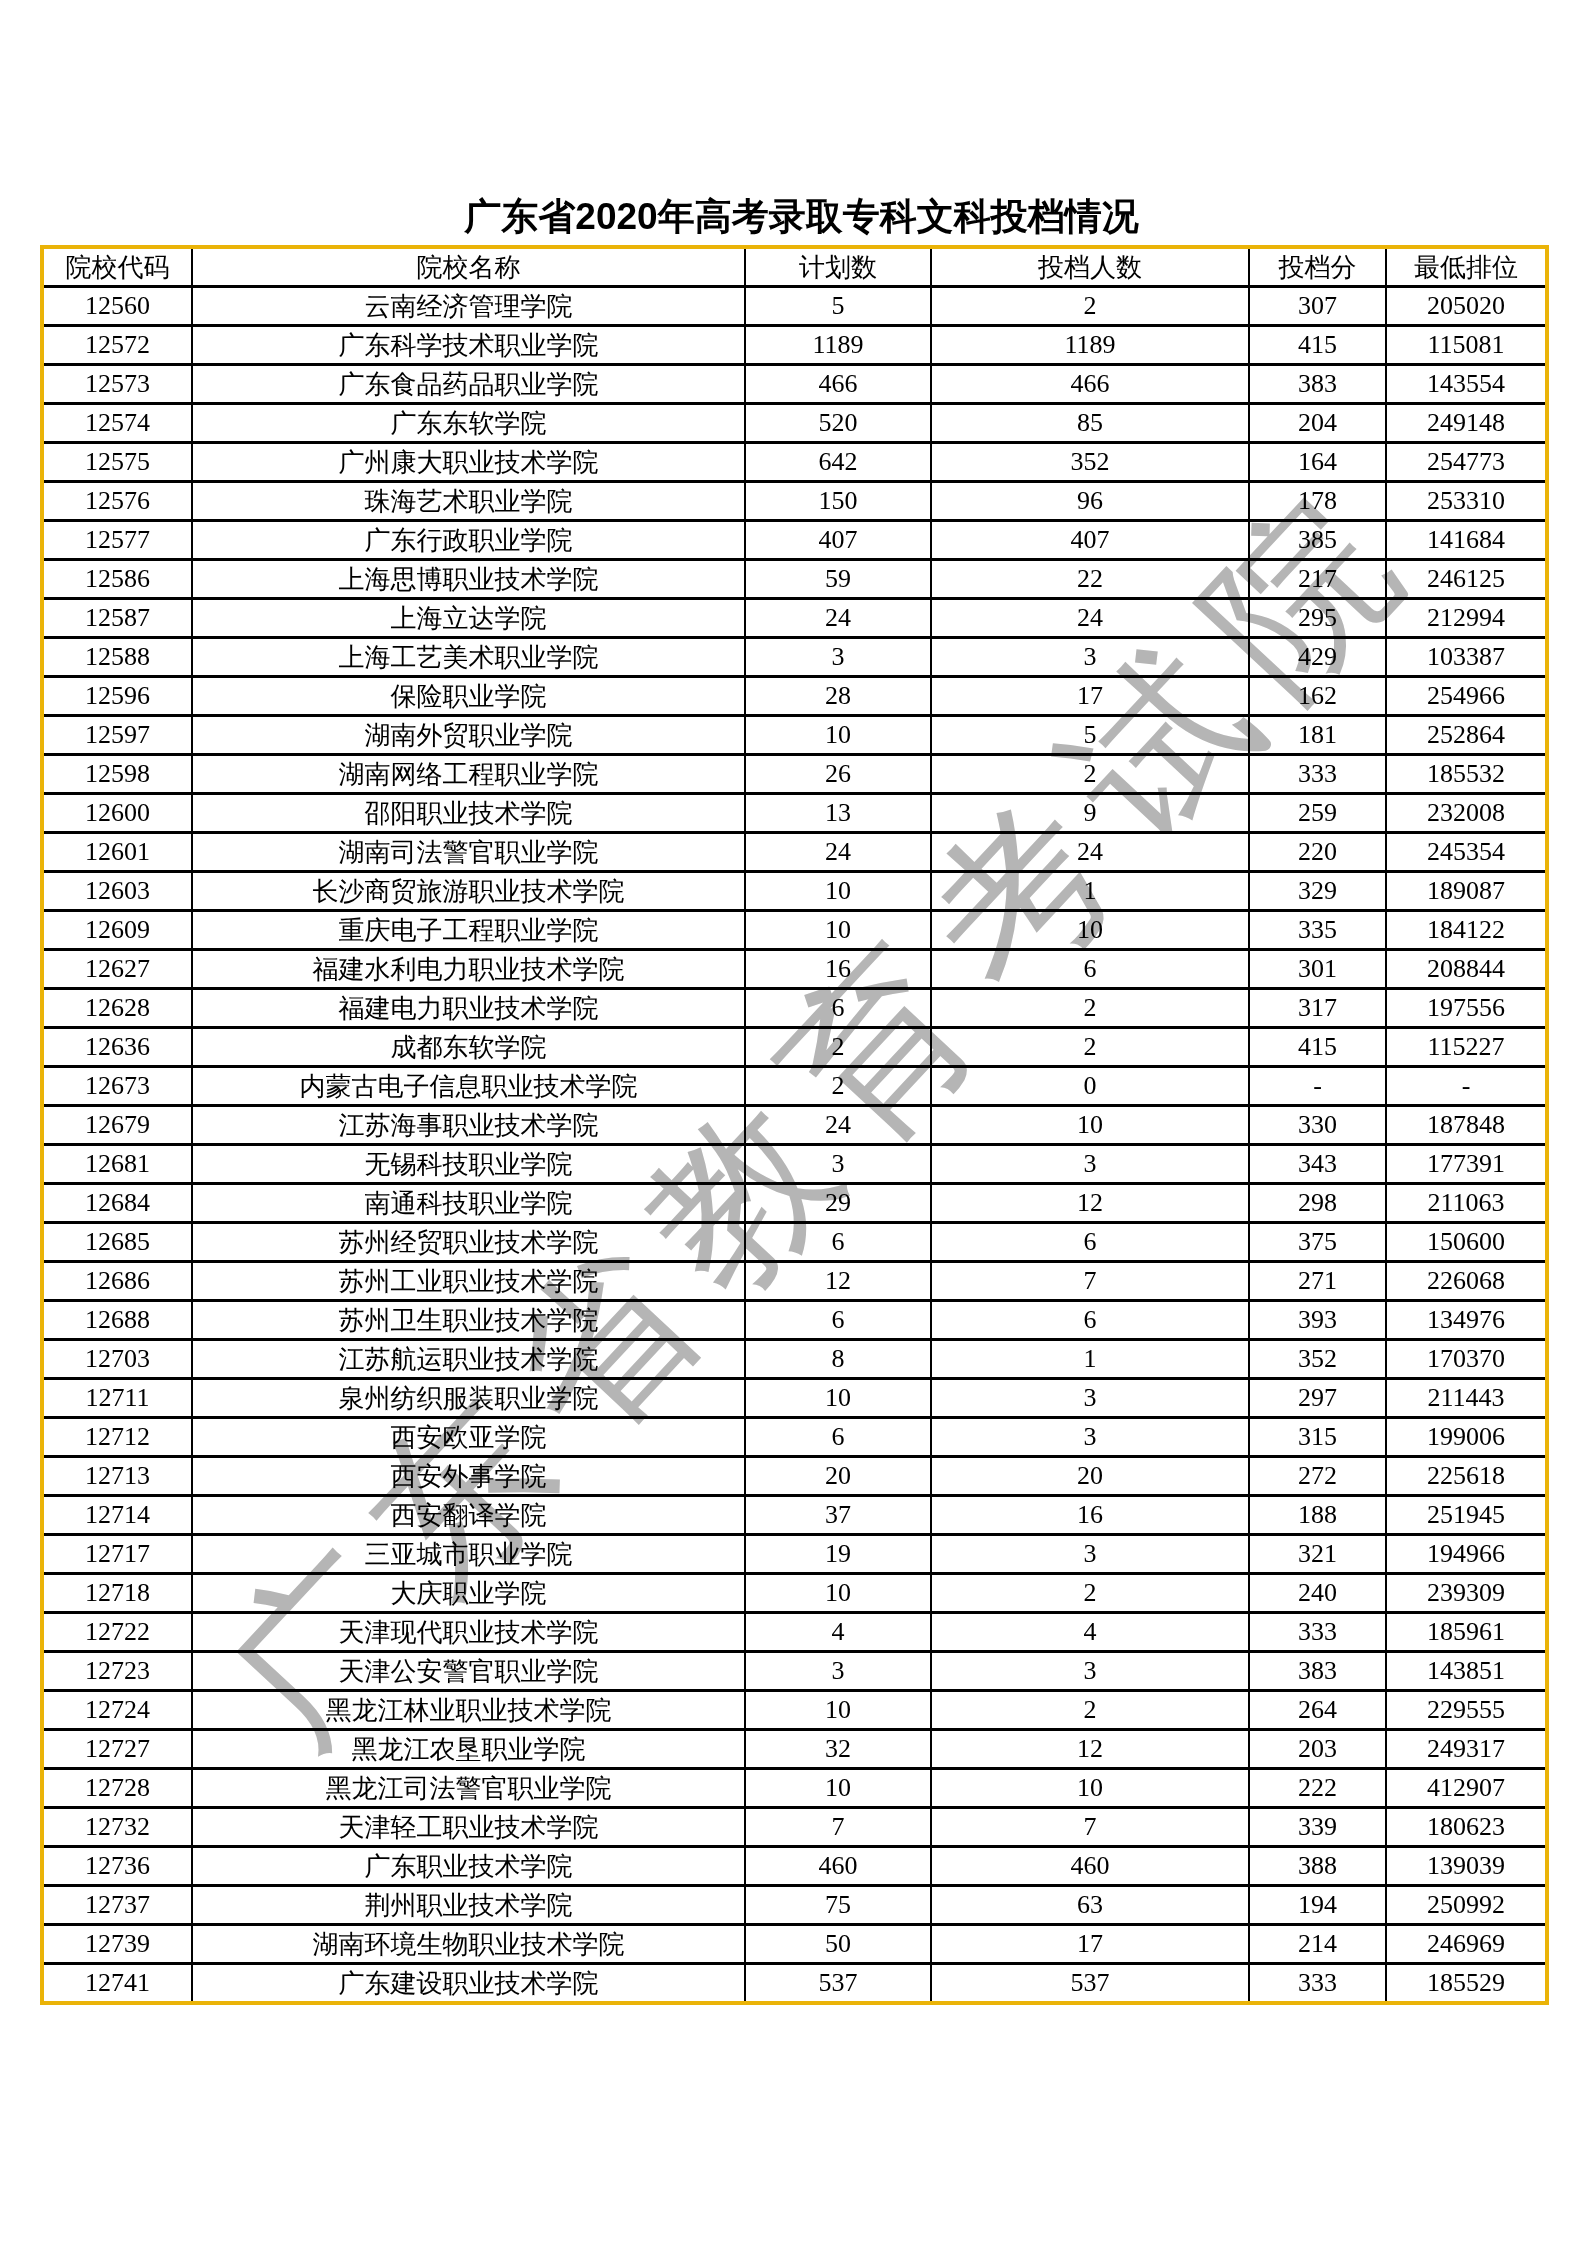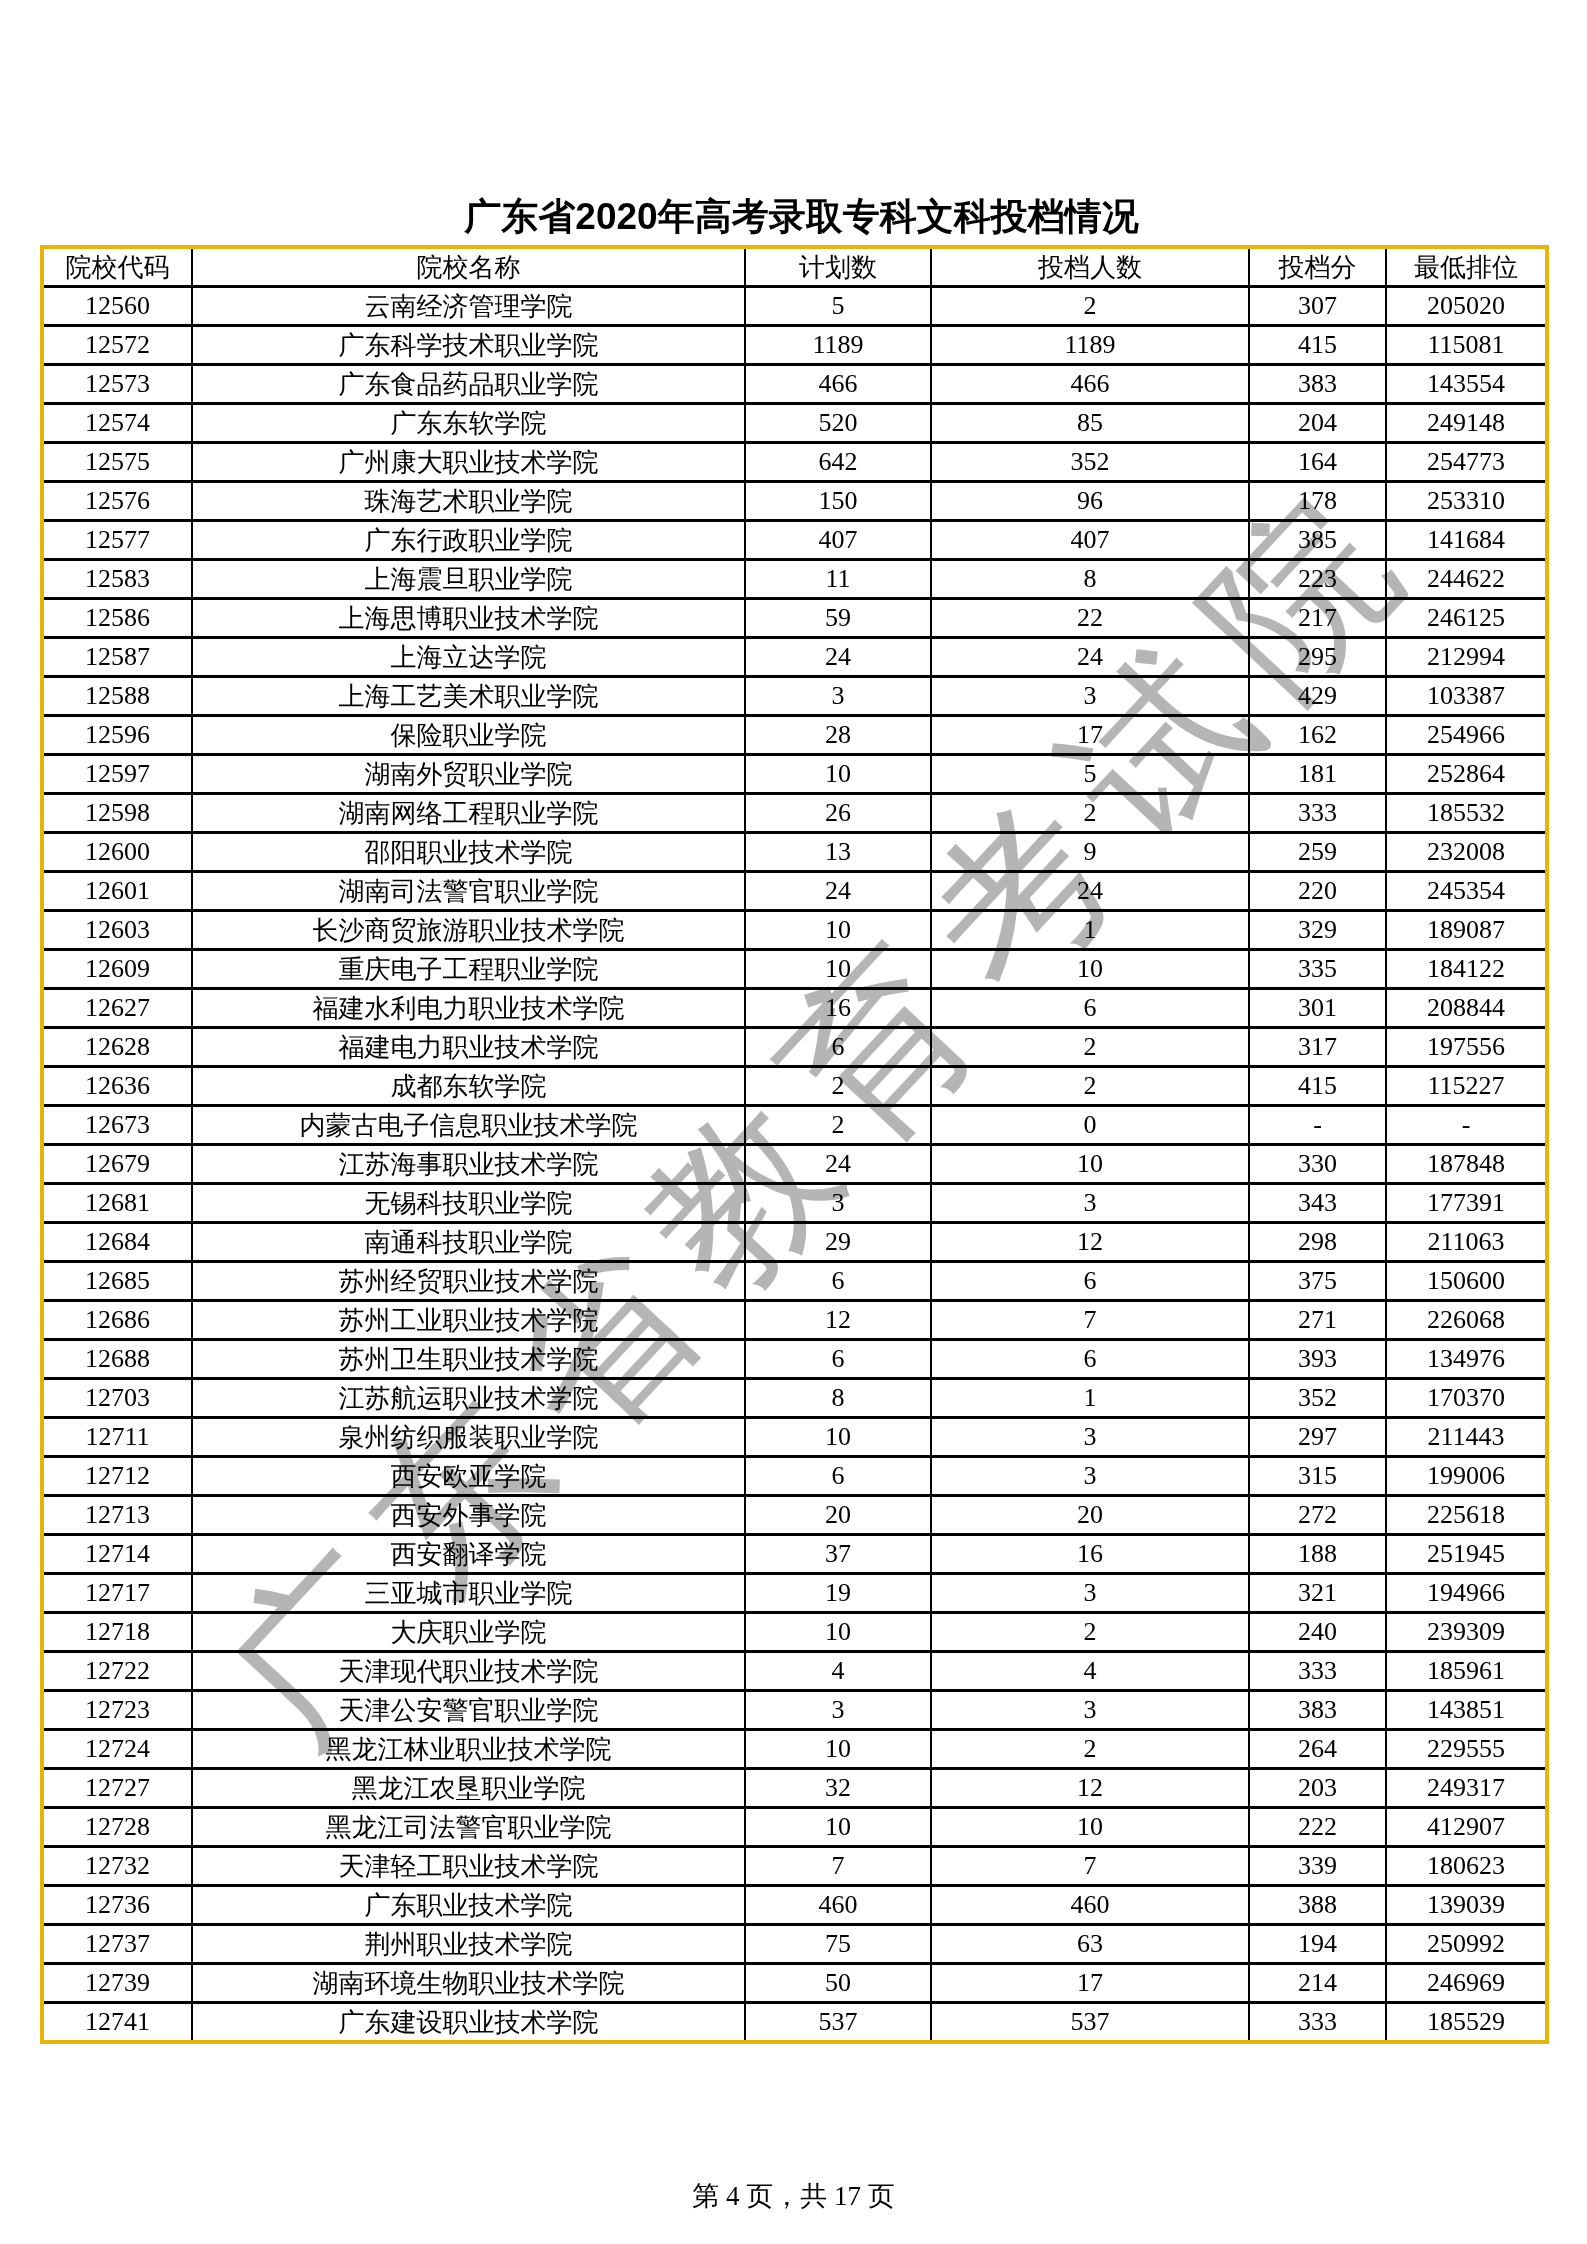--- a/index.html
+++ b/index.html
@@ -156,28 +156,20 @@
         </tr>
         <tr>
           <td>12577</td>
           <td>广东行政职业学院</td>
           <td>407</td>
           <td>407</td>
           <td>385</td>
           <td>141684</td>
         </tr>
         <tr>
-          <td>12583</td>
-          <td>上海震旦职业学院</td>
-          <td>11</td>
-          <td>8</td>
-          <td>223</td>
-          <td>244622</td>
-        </tr>
-        <tr>
           <td>12586</td>
           <td>上海思博职业技术学院</td>
           <td>59</td>
           <td>22</td>
           <td>217</td>
           <td>246125</td>
         </tr>
         <tr>
           <td>12587</td>
           <td>上海立达学院</td>
@@ -462,15 +454,14 @@
           <td>12741</td>
           <td>广东建设职业技术学院</td>
           <td>537</td>
           <td>537</td>
           <td>333</td>
           <td>185529</td>
         </tr>
       </tbody>
   </table>
 
-  <div class="footer">第 4 页，共 17 页</div>
 
 </div>
 
 </body></html>

